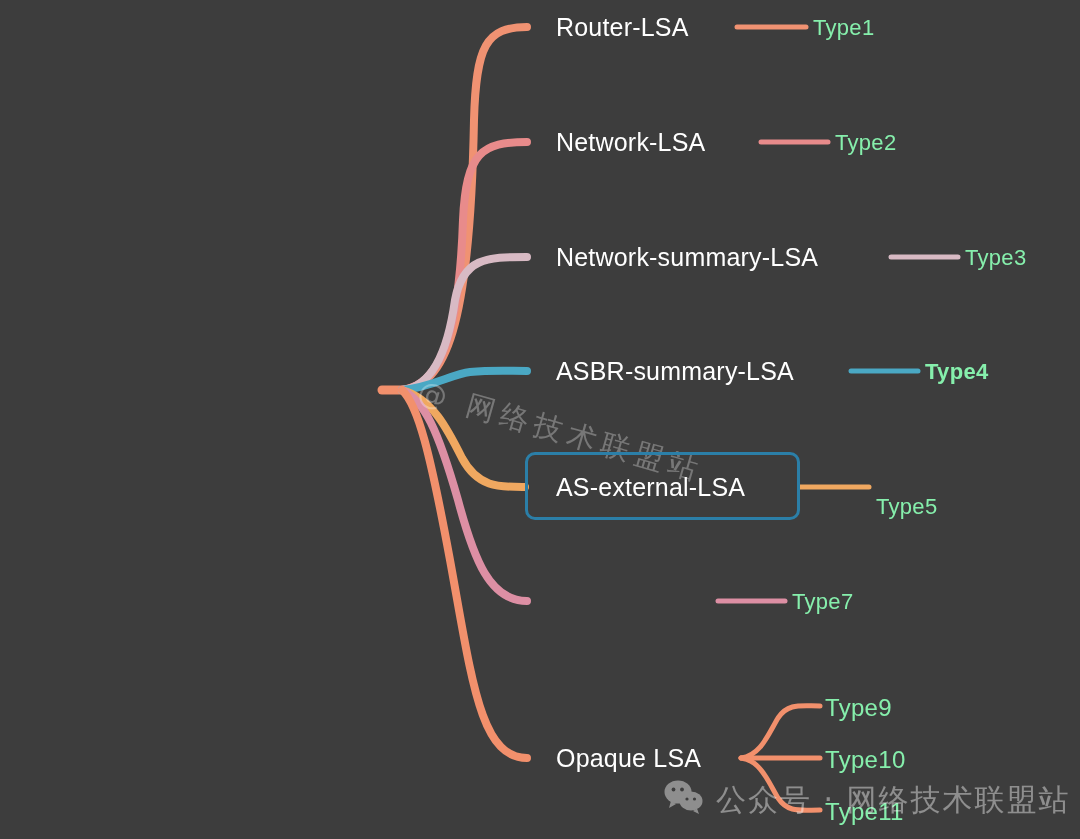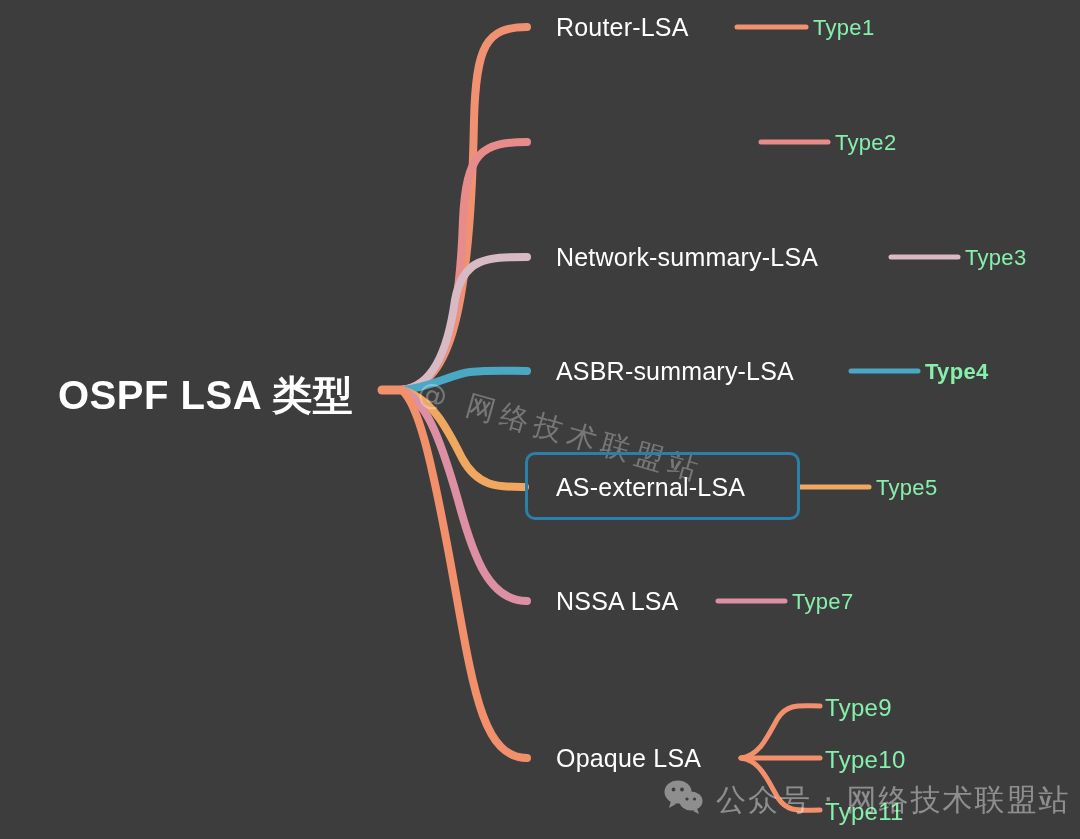--- a/index.html
+++ b/index.html
@@ -125,45 +125,44 @@
     <path d="M800,487 L869,487" stroke="#f0a860" stroke-width="5" fill="none" stroke-linecap="round"></path>
     <path d="M718,601 L785,601" stroke="#dd8fa4" stroke-width="5" fill="none" stroke-linecap="round"></path>
 
     <path d="M741,758 C760,756 768,735 778,718 C788,703 800,706 820,706" stroke="#f2906c" stroke-width="5" fill="none" stroke-linecap="round"></path>
     <path d="M741,758 L820,758" stroke="#f2906c" stroke-width="5" fill="none" stroke-linecap="round"></path>
     <path d="M741,758 C760,760 768,781 778,798 C788,813 800,810 820,810" stroke="#f2906c" stroke-width="5" fill="none" stroke-linecap="round"></path>
   </svg>
 
   <div class="wm-diagonal">@ 网络技术联盟站</div>
 
-  <div class="root-node">OSPF LSA 类型</div>
 
   <div class="topic" style="left:556px; top:13px;">Router-LSA</div>
 
+  <div class="topic" style="left:556px; top:128px;">Network-LSA</div>
 
   <div class="topic" style="left:556px; top:243px;">Network-summary-LSA</div>
 
   <div class="topic" style="left:556px; top:357px;">ASBR-summary-LSA</div>
 
   <div class="topic-box" style="left:525px; top:452px; width:275px; height:68px;"></div>
   <div class="topic" style="left:556px; top:473px;">AS-external-LSA</div>
 
-  <div class="topic" style="left:556px; top:587px;">NSSA LSA</div>
 
   <div class="topic" style="left:556px; top:744px;">Opaque LSA</div>
 
   <div class="leaf" style="left:813px; top:15px;">Type1</div>
 
   <div class="leaf" style="left:835px; top:130px;">Type2</div>
 
   <div class="leaf" style="left:965px; top:245px;">Type3</div>
 
   <div class="leaf" style="left:925px; top:359px;font-weight:bold;">Type4</div>
 
-  <div class="leaf" style="left:876px; top:475px;text-align:center;">Type5</div>
+  <div class="leaf" style="left:876px; top:494px;text-align:center;">Type5</div>
 
   <div class="leaf" style="left:792px; top:589px;">Type7</div>
 
   <div class="leaf leaf-small" style="left:825px; top:694px;">Type9</div>
 
   <div class="leaf leaf-small" style="left:825px; top:746px;">Type10</div>
 
   <div class="leaf leaf-small" style="left:825px; top:798px;text-align:center;">Type11</div>
 
   <div class="wm-bottom">

